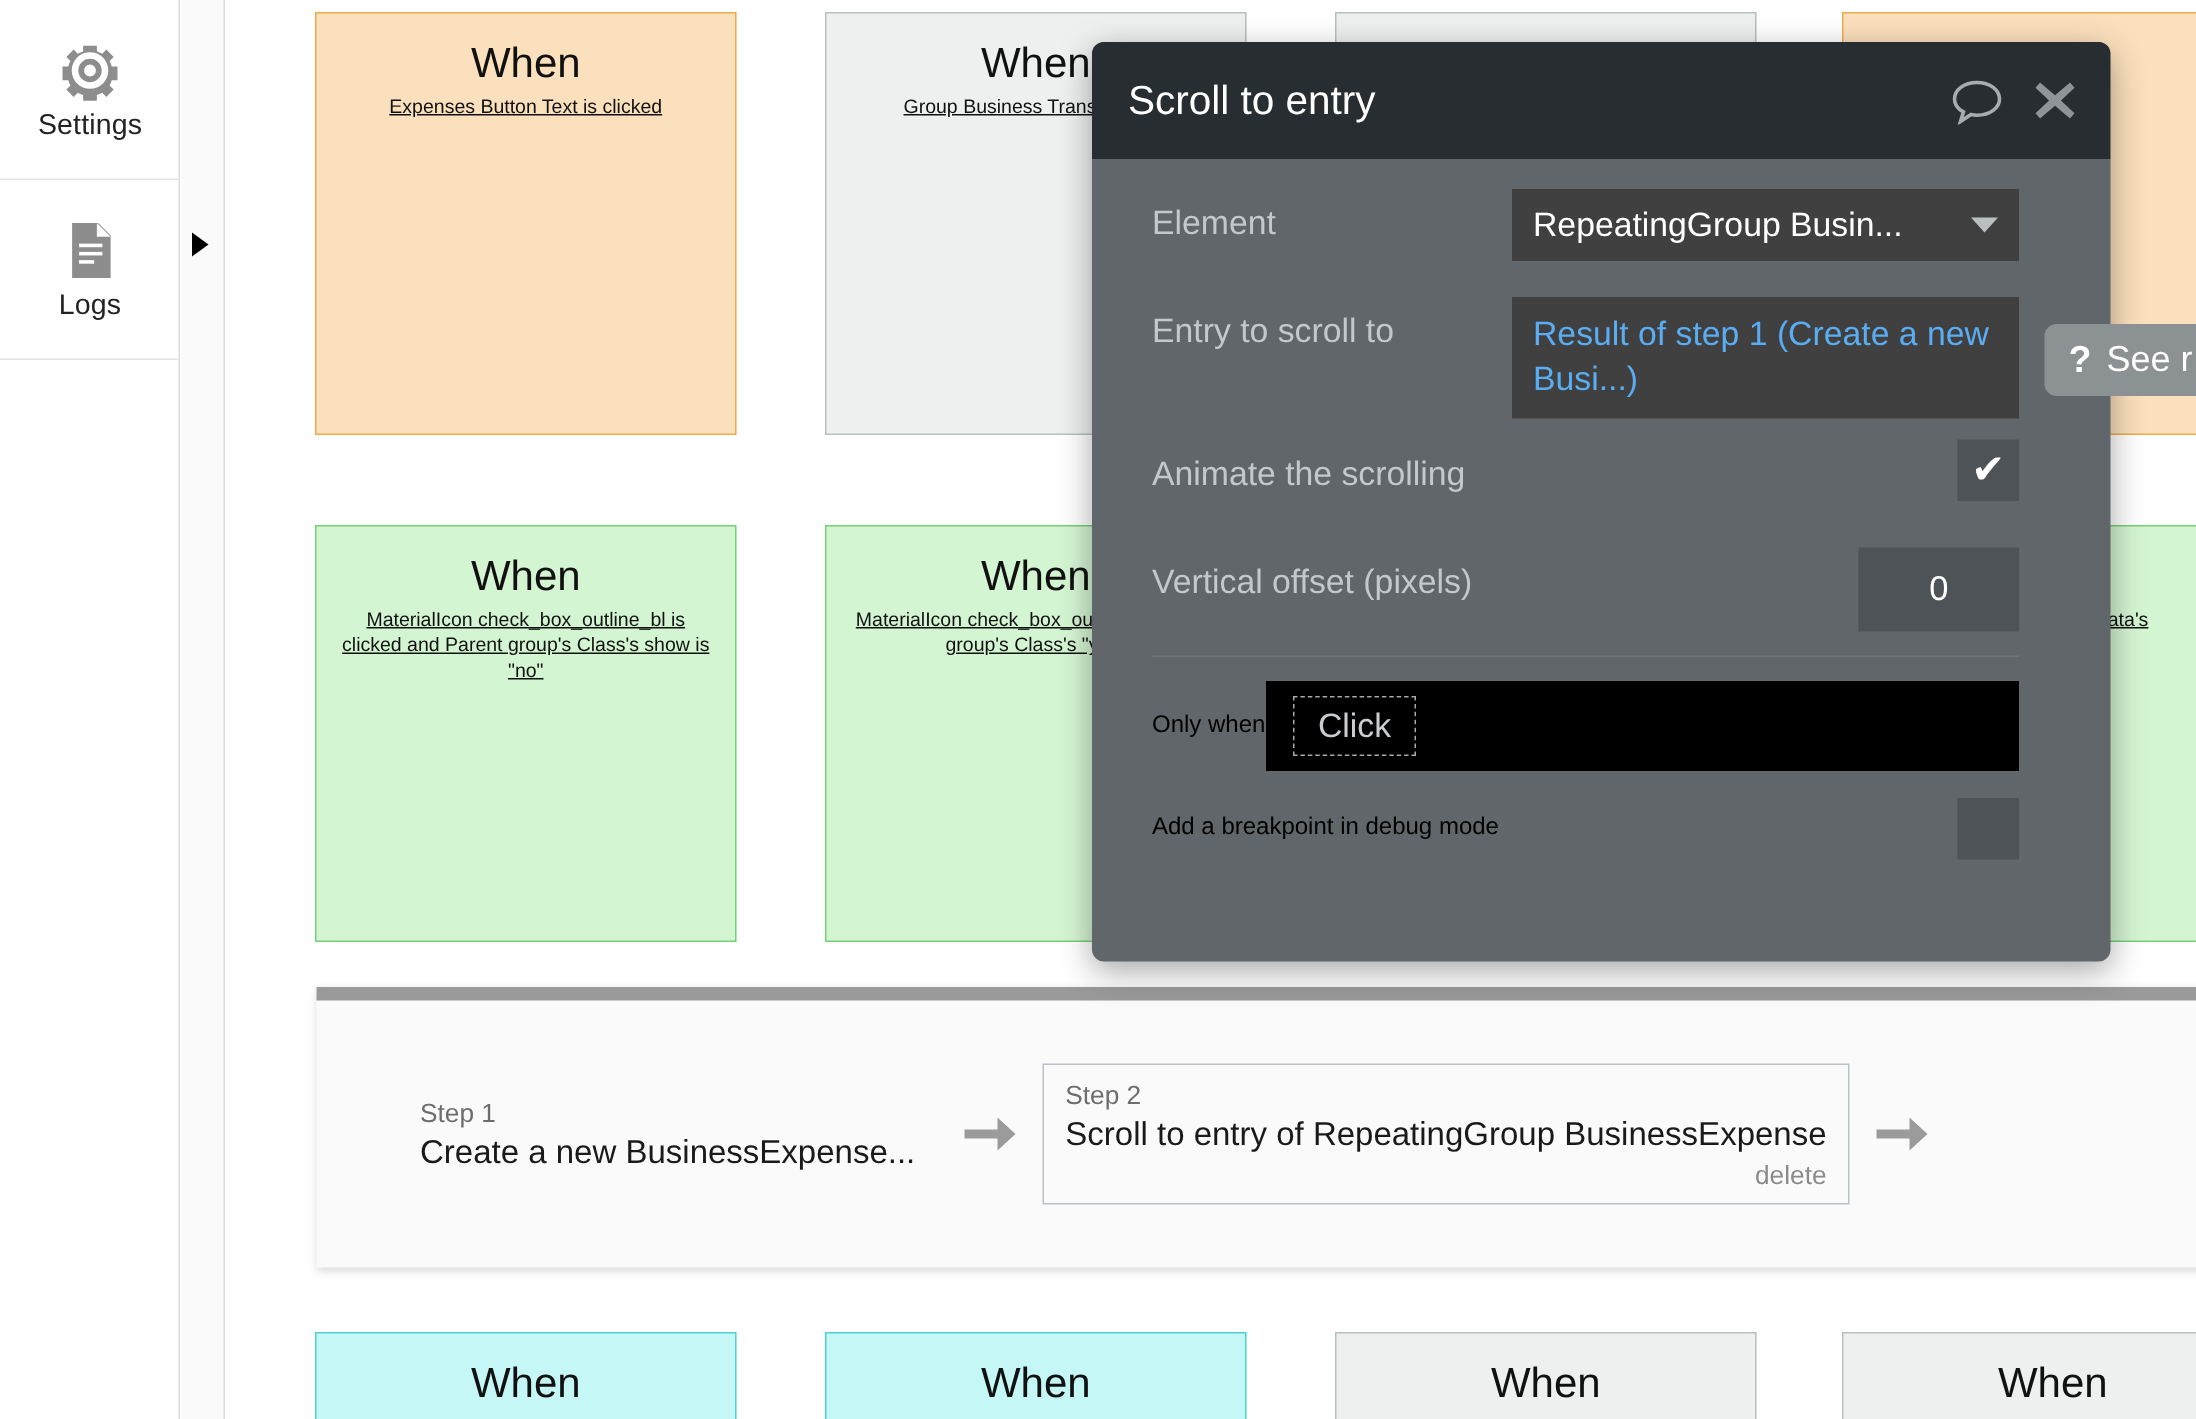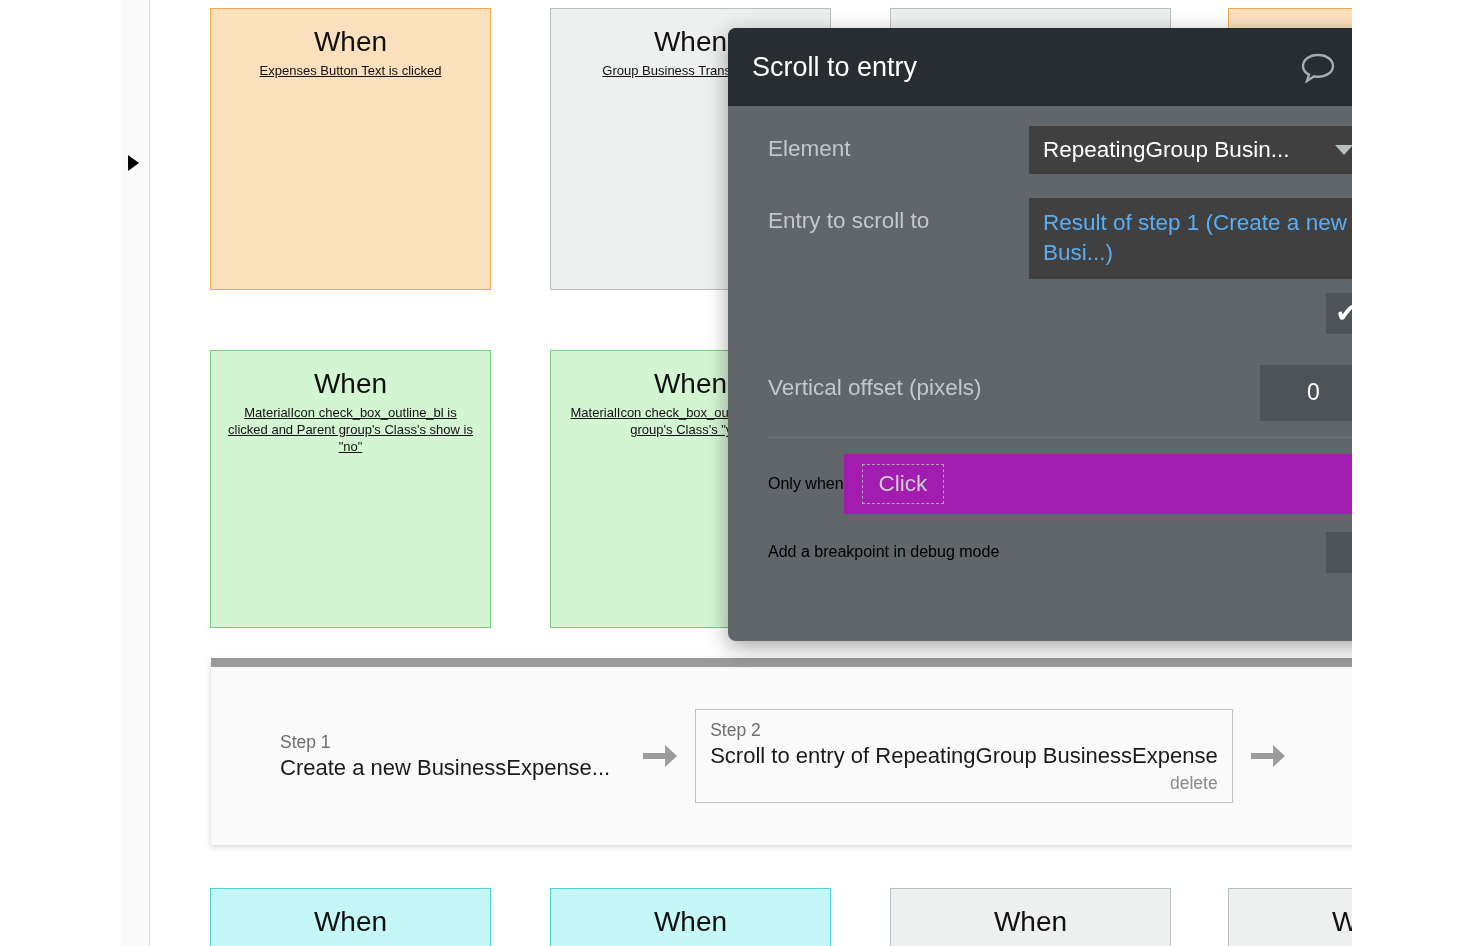--- a/index.html
+++ b/index.html
@@ -3,21 +3,21 @@
 <meta charset="utf-8">
 <style>
   * { box-sizing: border-box; margin: 0; padding: 0; }
   html, body {
     width: 1464px; height: 946px;
     overflow: hidden;
     background: #ffffff;
     font-family: "Liberation Sans", sans-serif;
     -webkit-font-smoothing: antialiased;
   }
-  #root { position: relative; width: 1352px; height: 946px; overflow: hidden; }
+  #root { position: relative; width: 1464px; height: 946px; overflow: hidden; }
 
   
   .sidebar {
     position: absolute; left: 0; top: 0; width: 120px; height: 946px;
     background: #ffffff; border-right: 1px solid #dcdcdc;
   }
   .side-item {
     position: relative; width: 120px; height: 120px;
     border-bottom: 1px solid #e2e2e2;
     display: flex; flex-direction: column;
@@ -99,21 +99,21 @@
     overflow: hidden;
   }
   .dlg-head {
     position: relative; height: 78px; background: #272d30;
     display: flex; align-items: center; padding: 0 22px 0 24px;
   }
   .dlg-title { font-size: 27px; color: #fff; flex: 1; }
   .dlg-ic { cursor: pointer; display: block; }
   .dlg-ic.bubble { margin-right: 20px; }
 
-  .dlg-body { position: relative; padding: 20px 40px 0 40px; }
+  .dlg-body { position: relative; padding: 20px 61px 0 40px; }
   .row { display: flex; align-items: flex-start; min-height: 58px; margin-bottom: 14px; }
   .row .rlabel {
     flex: 1; font-size: 22.5px; color: #c4c8ca; line-height: 1.25;
     padding-top: 9px;
   }
   .val-box {
     width: 338px; background: #404040; color: #fff;
     font-size: 22.5px; padding: 9px 14px; min-height: 48px;
     display: flex; align-items: center; cursor: pointer;
   }
@@ -133,21 +133,21 @@
   .num-box {
     width: 107px; height: 56px; background: #4d5356; color: #fff;
     font-size: 23px; display: flex; align-items: center; justify-content: center;
     margin-left: auto; cursor: text;
   }
   .divider { height: 1px; background: #6f7578; margin: 10px 0 16px; }
 
   .onlywhen-row { display: flex; align-items: center; margin-bottom: 18px; }
   .onlywhen-row .rlabel { flex: 0 0 auto; padding-top: 0; }
   .ow-field {
-    flex: 1; height: 60px; background: #a21caf;
+    flex: 1; height: 60px; background: #000000;
     display: flex; align-items: center; padding-left: 18px; cursor: pointer;
   }
   .ow-chip {
     border: 1px dashed #a4a9ab; padding: 6px 16px;
     font-size: 22.5px; color: #c9cdcf;
   }
   .brk-row { display: flex; align-items: center; gap: 38px; }
   .brk-row .rlabel { padding-top: 0; }
   .brk-box { width: 41px; height: 41px; background: #4d5356; margin-left: auto; cursor: pointer; }
 
@@ -263,20 +263,21 @@
           <span class="caret"></span>
         </div>
       </div>
 
       <div class="row">
         <div class="rlabel">Entry to scroll to</div>
         <div class="val-box link">Result of step 1 (Create a new Busi...)</div>
       </div>
 
       <div class="row">
+        <div class="rlabel">Animate the scrolling</div>
         <div class="chk">
           <span class="tick">✔</span>
         </div>
       </div>
 
       <div class="row">
         <div class="rlabel">Vertical offset (pixels)</div>
         <div class="num-box">0</div>
       </div>
 
@@ -294,17 +295,39 @@
         <div class="brk-box"></div>
       </div>
     </div>
   </div>
 
   <div class="tip-pill">
     <span class="q">?</span>
     <span class="t">See r</span>
   </div>
 
+  <div class="sidebar">
+    <div class="side-item">
+      <svg class="ic" viewBox="0 0 48 48">
+        <path fill="#8d8d8d" d="M24 15.5a8.5 8.5 0 1 0 0 17 8.5 8.5 0 0 0 0-17zm0 12.8a4.3 4.3 0 1 1 0-8.6 4.3 4.3 0 0 1 0 8.6z"></path>
+        <path fill="#8d8d8d" d="M44 21h-4.2a16 16 0 0 0-1.6-3.9l3-3-5.3-5.3-3 3A16 16 0 0 0 29 10.2V6h-10v4.2a16 16 0 0 0-3.9 1.6l-3-3-5.3 5.3 3 3A16 16 0 0 0 8.2 21H4v10h4.2a16 16 0 0 0 1.6 3.9l-3 3 5.3 5.3 3-3a16 16 0 0 0 3.9 1.6V46h10v-4.2a16 16 0 0 0 3.9-1.6l3 3 5.3-5.3-3-3a16 16 0 0 0 1.6-3.9H44V21zm-20 16.3A13.3 13.3 0 1 1 37.3 24 13.3 13.3 0 0 1 24 37.3z"></path>
+      </svg>
+      <span class="lbl">Settings</span>
+    </div>
+
+    <div class="side-item">
+      <svg class="ic" viewBox="0 0 48 48">
+        <path fill="#8d8d8d" d="M11 4h19l9 9v31H11z"></path>
+        <path fill="#ffffff" d="M29 4v10h10z"></path>
+        <g fill="#ffffff">
+          <rect x="16" y="19" width="17" height="2.6"></rect>
+          <rect x="16" y="25" width="17" height="2.6"></rect>
+          <rect x="16" y="31" width="11" height="2.6"></rect>
+        </g>
+      </svg>
+      <span class="lbl">Logs</span>
+    </div>
+  </div>
 
   <div class="strip"></div>
   <div class="strip-arrow"></div>
 
 </div>
 
 </body></html>

